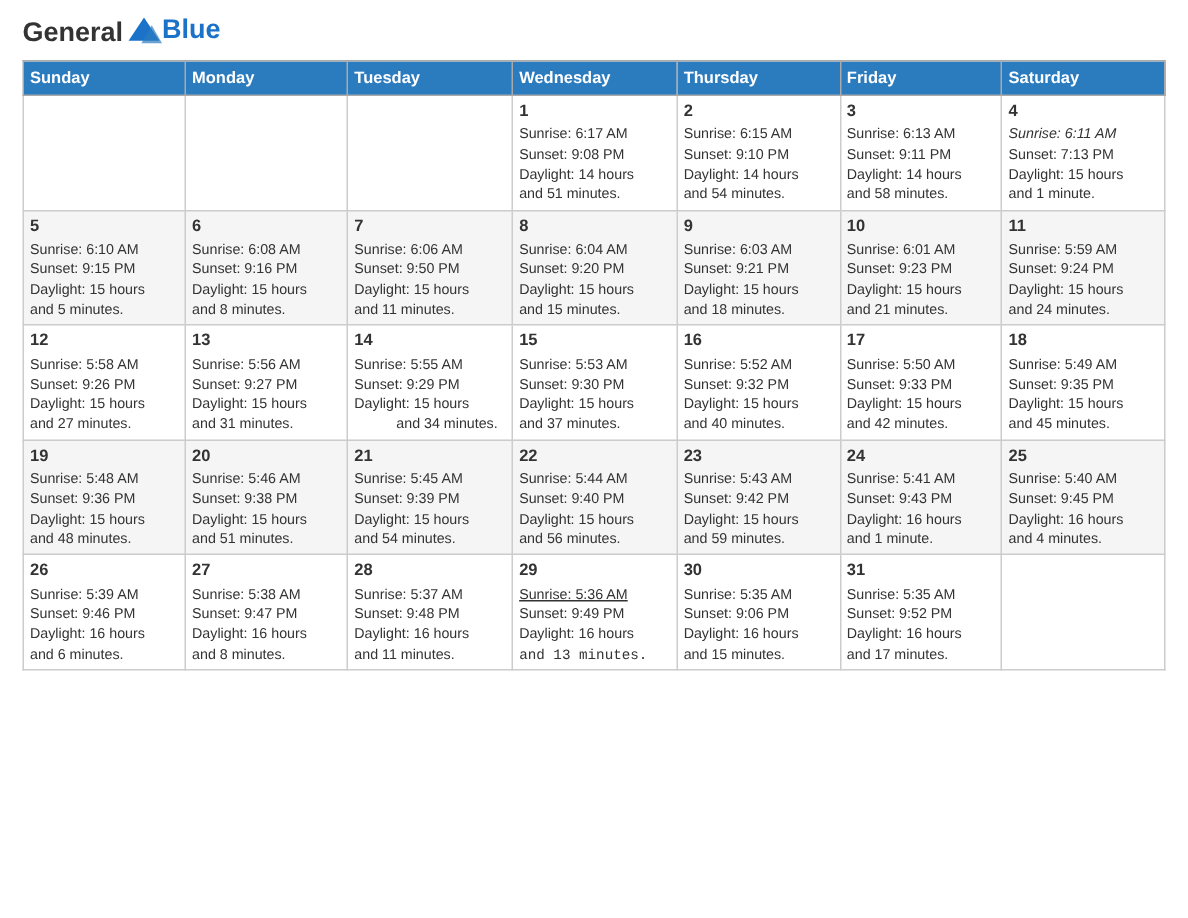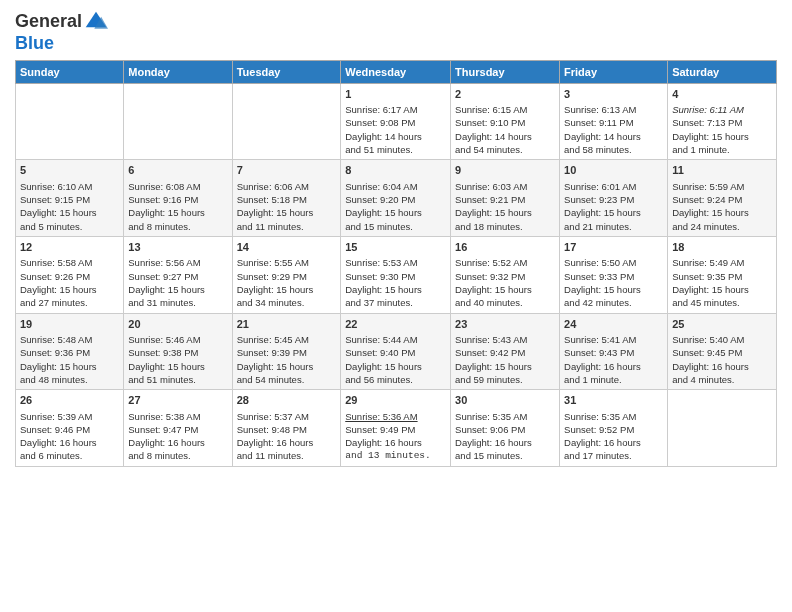--- a/index.html
+++ b/index.html
@@ -21,21 +21,21 @@
       justify-content: space-between;
       align-items: flex-start;
       margin-bottom: 6px;
     }
     .logo {
       display: flex;
       align-items: center;
     }
     .logo-text {
       display: flex;
-      flex-direction: column;
+      flex-direction: row;
       line-height: 1.1;
     }
     .logo-general {
       font-size: 18px;
       font-weight: bold;
       color: #333;
     }
     .logo-blue {
       font-size: 18px;
       font-weight: bold;
@@ -177,21 +177,21 @@
           <td>
             <span class="day-number">6</span>
             <span style="display: block;">Sunrise: 6:08 AM</span>
             <span style="display: block;">Sunset: 9:16 PM</span>
             <span style="display: block;">Daylight: 15 hours</span>
             <span style="display: block;">and 8 minutes.</span>
           </td>
           <td>
             <span class="day-number">7</span>
             <span style="display: block;">Sunrise: 6:06 AM</span>
-            <span style="display: block;">Sunset: 5:18 PM</span>
+            <span style="display: block;">Sunset: 9:50 PM</span>
             <span style="display: block;">Daylight: 15 hours</span>
             <span style="display: block;">and 11 minutes.</span>
           </td>
           <td>
             <span class="day-number">8</span>
             <span style="display: block;">Sunrise: 6:04 AM</span>
             <span style="display: block;">Sunset: 9:20 PM</span>
             <span style="display: block;">Daylight: 15 hours</span>
             <span style="display: block;">and 15 minutes.</span>
           </td>
@@ -230,21 +230,21 @@
             <span style="display: block;">Sunrise: 5:56 AM</span>
             <span style="display: block;">Sunset: 9:27 PM</span>
             <span style="display: block;">Daylight: 15 hours</span>
             <span style="display: block;">and 31 minutes.</span>
           </td>
           <td>
             <span class="day-number">14</span>
             <span style="display: block;">Sunrise: 5:55 AM</span>
             <span style="display: block;">Sunset: 9:29 PM</span>
             <span style="display: block;">Daylight: 15 hours</span>
-            <span style="display: block;">and 34 minutes.</span>
+            <span style="display: block; margin-left: 28px;">and 34 minutes.</span>
           </td>
           <td>
             <span class="day-number">15</span>
             <span style="display: block;">Sunrise: 5:53 AM</span>
             <span style="display: block;">Sunset: 9:30 PM</span>
             <span style="display: block;">Daylight: 15 hours</span>
             <span style="display: block;">and 37 minutes.</span>
           </td>
           <td>
             <span class="day-number">16</span>

